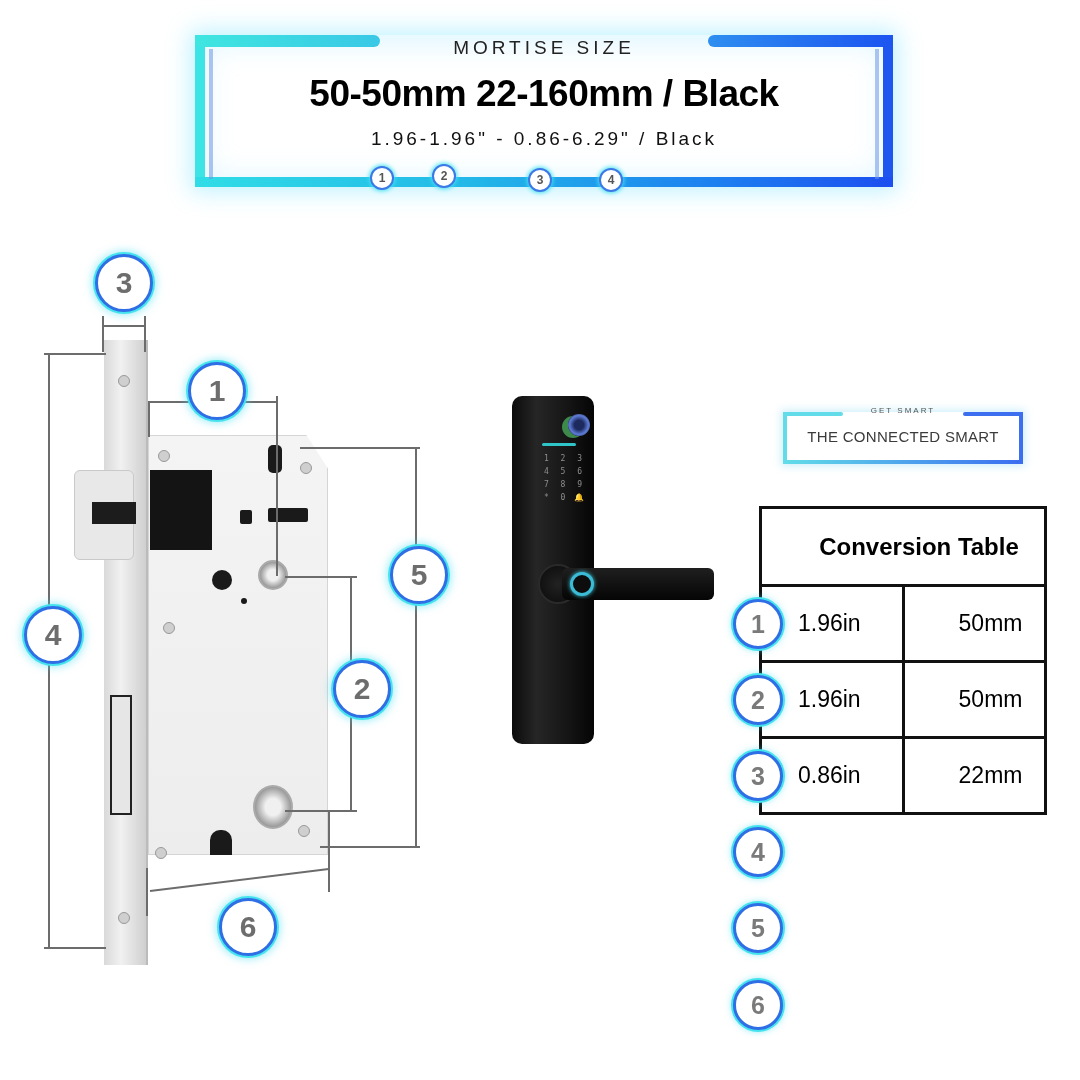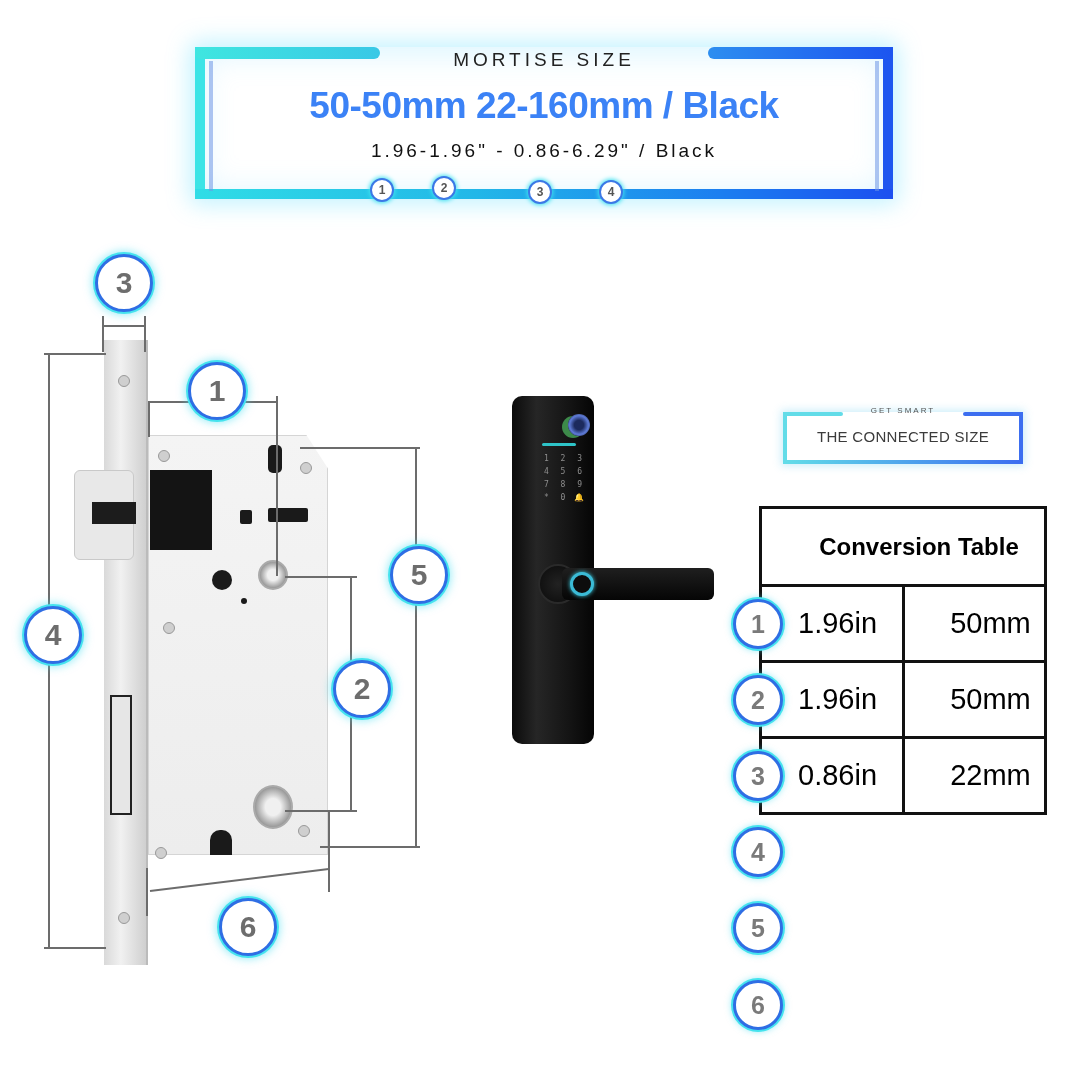--- a/index.html
+++ b/index.html
@@ -1,37 +1,37 @@
 <!DOCTYPE html>
 <html><head>
   <meta charset="utf-8">
   <style>
     * { box-sizing: border-box; margin: 0; padding: 0; }
     html, body { width: 1080px; height: 1080px; background: #ffffff; overflow: hidden; }
     body { position: relative; font-family: "Liberation Sans", sans-serif; color: #000; }
 
     
-    .header-frame { position: absolute; left: 195px; top: 47px; width: 698px; height: 152px; }
+    .header-frame { position: absolute; left: 195px; top: 35px; width: 698px; height: 152px; }
     .frame-glow { position: absolute; inset: 0; border-radius: 4px;
       box-shadow: 0 0 22px 6px rgba(90,220,255,0.35), inset 0 0 30px 8px rgba(120,220,255,0.25); }
     .frame-top-left { position: absolute; left: 0; top: 0; width: 185px; height: 12px; border-radius: 6px;
       background: linear-gradient(90deg,#3fe6e0,#39c8e6); }
     .frame-top-right { position: absolute; right: 0; top: 0; width: 185px; height: 12px; border-radius: 6px;
       background: linear-gradient(90deg,#2d8ef0,#1c54f0); }
     .frame-right { position: absolute; right: 0; top: 0; width: 10px; height: 152px; background: #1e56ef; }
     .frame-bottom { position: absolute; left: 0; bottom: 0; width: 698px; height: 10px;
       background: linear-gradient(90deg,#30dde6 0%,#22b7e8 40%,#1c7ff0 75%,#1c4ff0 100%); }
     .frame-left-bar { position: absolute; left: 0; top: 0; width: 10px; height: 152px; background: #3ce4e6; }
     .frame-inner-left { position: absolute; left: 14px; top: 14px; width: 4px; height: 130px; background: rgba(110,150,230,0.55); }
     .frame-inner-right { position: absolute; right: 14px; top: 14px; width: 4px; height: 130px; background: rgba(110,150,230,0.55); }
 
     .hdr-sub { position: absolute; left: 0; width: 698px; top: 2px; text-align: center;
       font-size: 19px; letter-spacing: 4px; color: #222; }
     .hdr-title { position: absolute; left: 0; width: 698px; top: 38px; text-align: center;
-      font-size: 37px; font-weight: bold; color: #3b82f6; letter-spacing: -0.5px; }
+      font-size: 37px; font-weight: bold; color: #000000; letter-spacing: -0.5px; }
     .hdr-imperial { position: absolute; left: 0; width: 698px; top: 93px; text-align: center;
       font-size: 19px; letter-spacing: 3px; color: #111; }
 
     .step-dot { position: absolute; width: 24px; height: 24px; border-radius: 50%;
       background: #fff; border: 2px solid #3c78e6; box-shadow: 0 0 4px 1px #42e2f0;
       font-size: 12px; font-weight: bold; color: #555; display: flex; align-items: center; justify-content: center; }
 
     
     .diagram { position: absolute; left: 0; top: 240px; width: 460px; height: 760px; }
     .faceplate { position: absolute; left: 104px; top: 100px; width: 44px; height: 625px;
@@ -81,21 +81,21 @@
       border-image: linear-gradient(90deg,#62dce8,#3c6ef0) 1;
       box-shadow: 0 0 8px 2px rgba(90,200,240,0.3); }
     .brand-top-l { position: absolute; left: 0; top: 8px; width: 60px; height: 4px; background: #62dce8; border-radius: 2px; }
     .brand-top-r { position: absolute; right: 0; top: 8px; width: 60px; height: 4px; background: #3c6ef0; border-radius: 2px; }
     .brand-name { position: absolute; left: 0; width: 240px; top: 24px; text-align: center; font-size: 15px; color: #3b3b3b; letter-spacing: 0.3px; }
 
     
     .conv-table { position: absolute; left: 759px; top: 506px; width: 288px; border-collapse: collapse; }
     .conv-table td, .conv-table th { border: 3px solid #111; padding-left: 32px; }
     .conv-table th { height: 78px; font-size: 24px; font-weight: bold; text-align: center; }
-    .conv-table td { height: 76px; font-size: 29px; }
+    .conv-table td { height: 76px; font-size: 23px; }
     .conv-table td.in { width: 143px; padding-left: 36px; text-align: left; }
     .conv-table td.mm { text-align: center; }
     .row-badge { position: absolute; left: 733px; width: 50px; height: 50px; border-radius: 50%; background: #fff;
       border: 3px solid #2f6ee4; box-shadow: 0 0 0 2px #45e3ee, 0 0 6px 2px rgba(70,220,240,0.5);
       display: flex; align-items: center; justify-content: center; font-size: 25px; font-weight: bold; color: #7a7a7a; }
   </style>
 </head>
 <body>
 
 <div class="header-frame">
@@ -189,21 +189,21 @@
   <div class="handle-rose"></div>
   <div class="handle-lever"></div>
   <div class="fp-sensor"></div>
 </div>
 
 <div class="brand">
   <div class="brand-frame"></div>
   <div class="brand-top-l"></div>
   <div class="brand-top-r"></div>
   <div class="brand-tag">GET SMART</div>
-  <div class="brand-name">THE CONNECTED SIZE</div>
+  <div class="brand-name">THE CONNECTED SMART</div>
 </div>
 
 <table class="conv-table">
   <thead>
     <tr>
       <th colspan="2">Conversion Table</th>
     </tr>
   </thead>
   <tbody>
     <tr>

